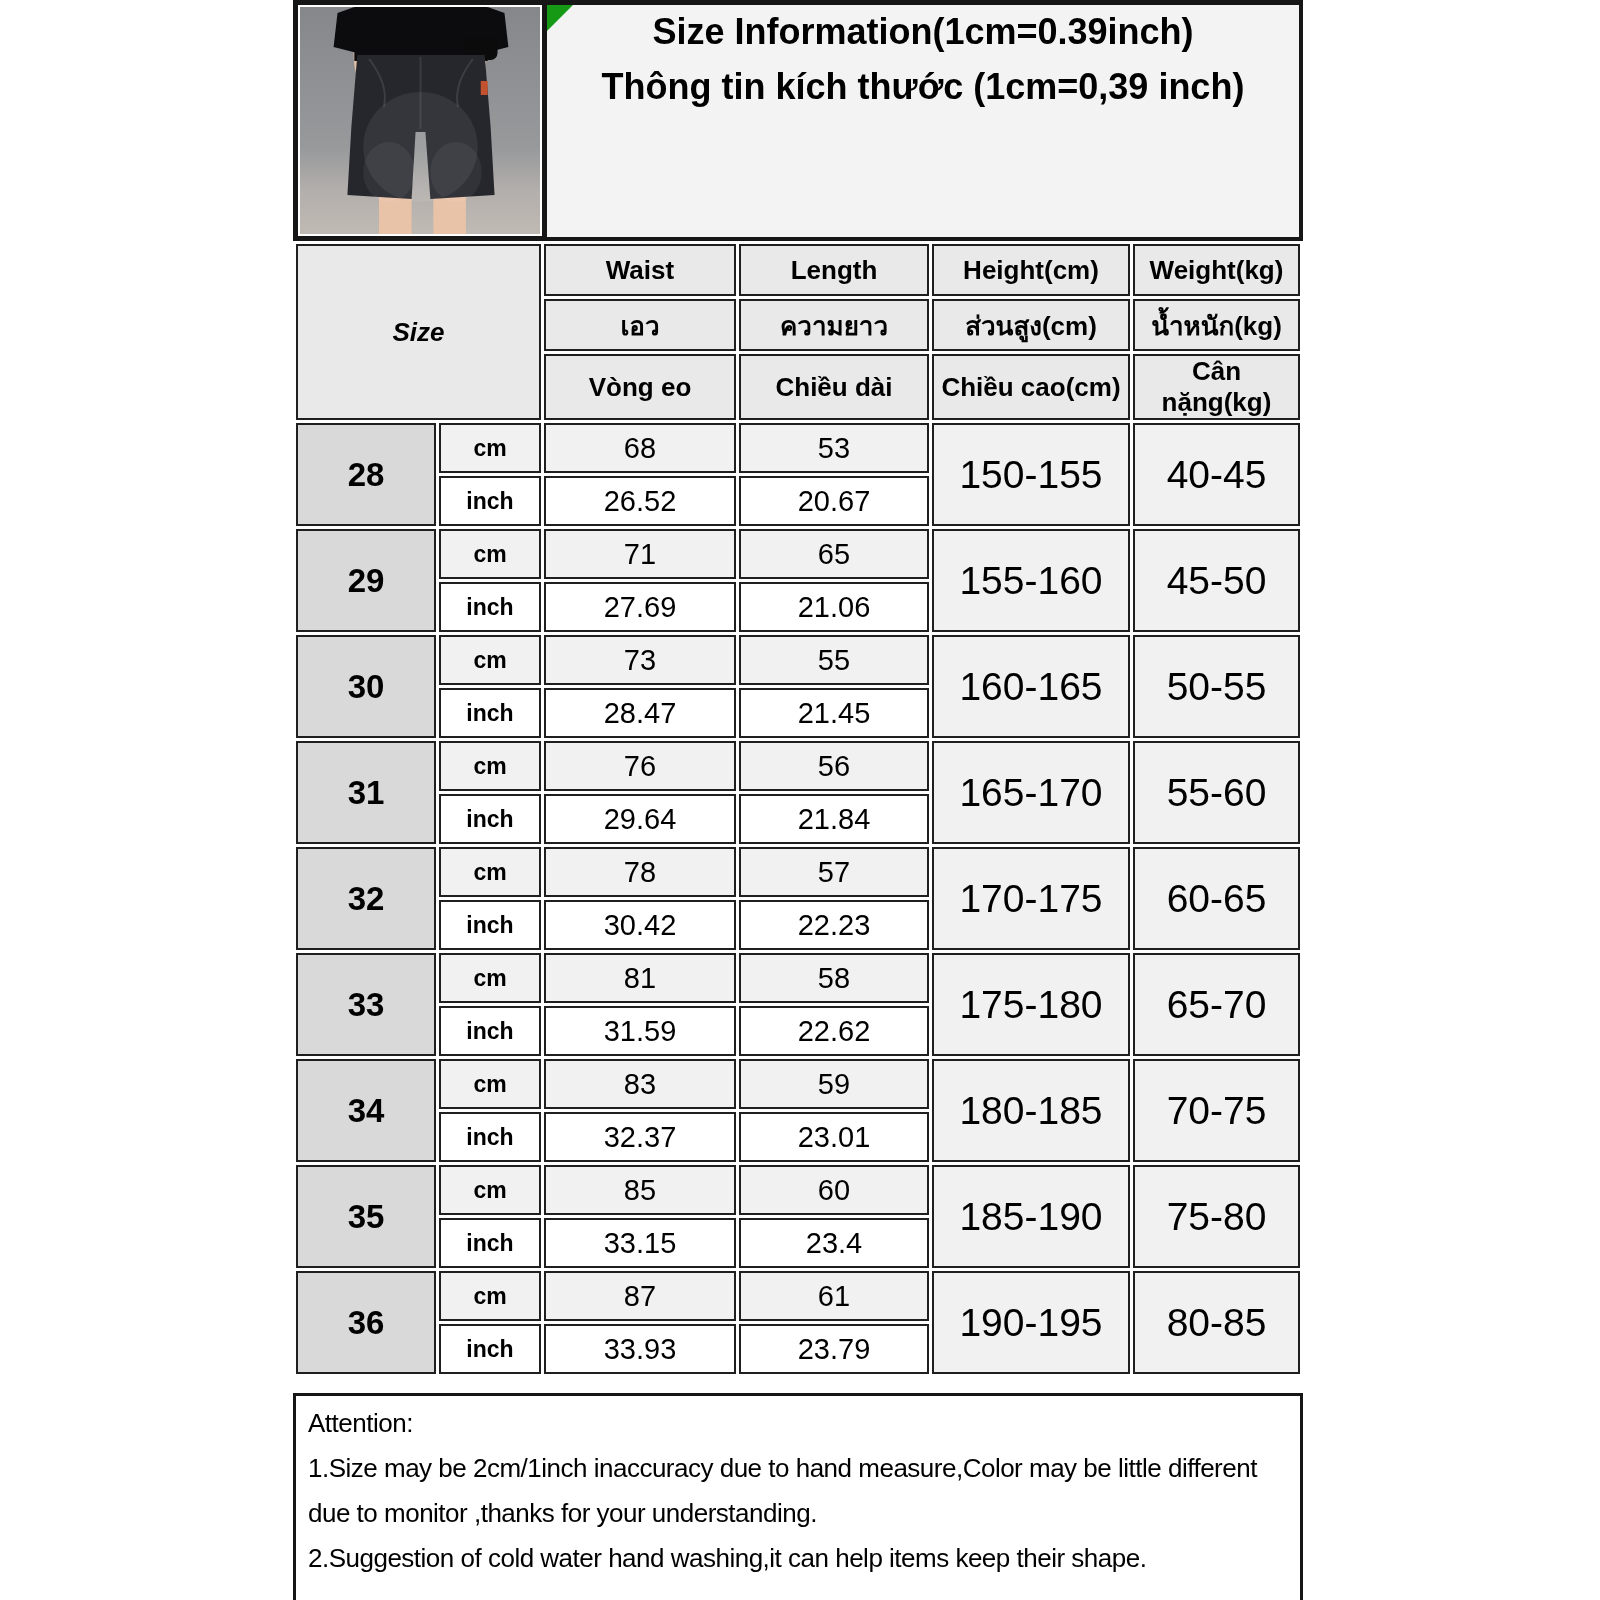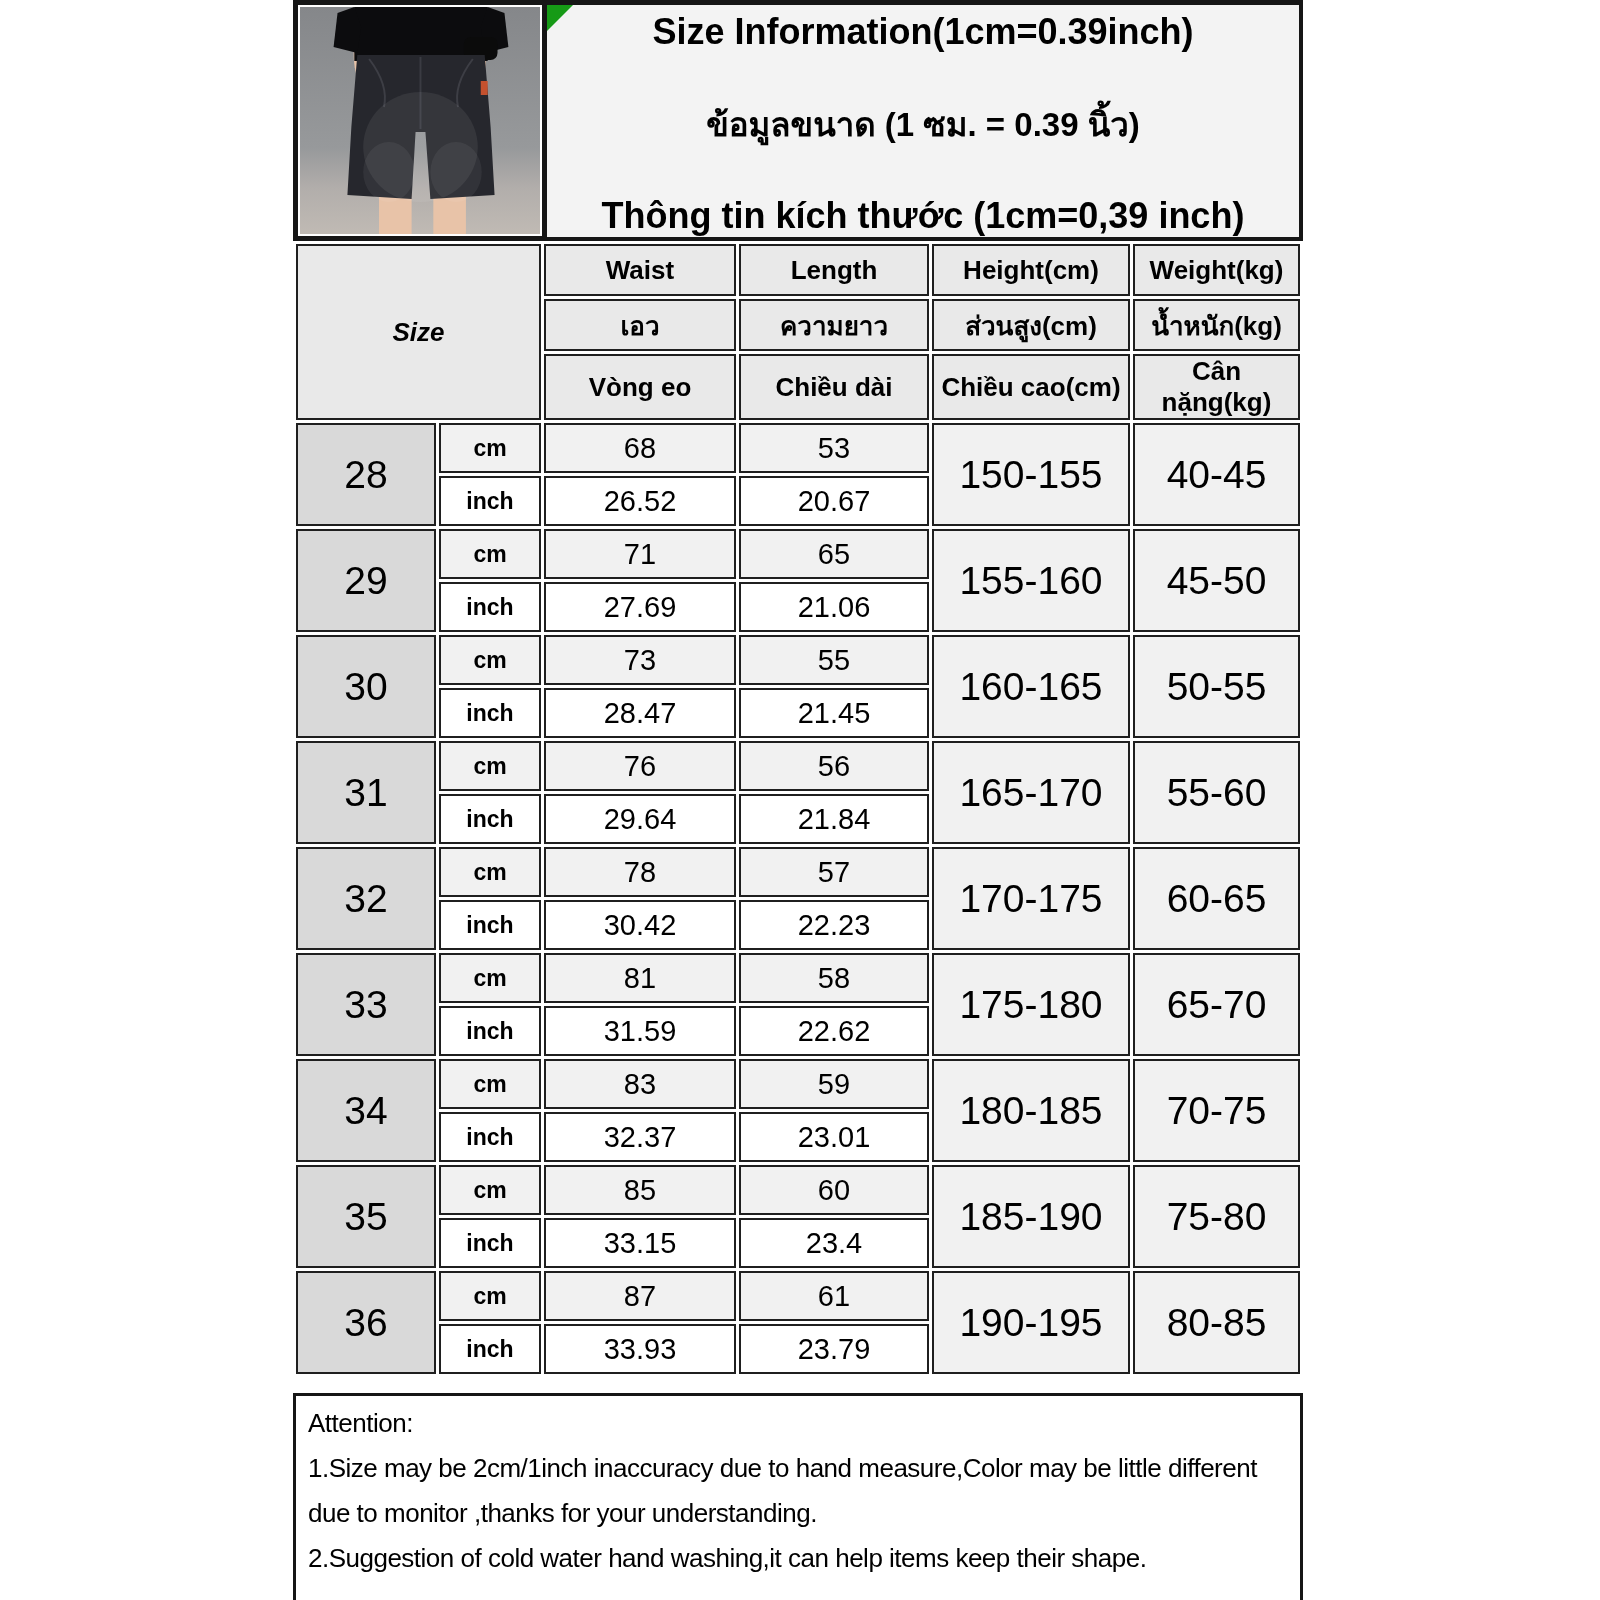--- a/index.html
+++ b/index.html
@@ -15,21 +15,21 @@
   .photo-cell{
     width:252px;box-sizing:border-box;flex:0 0 252px;
     border:5px solid #161616;border-right-width:3px;
     background:#ffffff;padding:2px;
   }
   .photo-cell svg{display:block;width:100%;height:100%;}
   .title-cell{
     flex:1;box-sizing:border-box;position:relative;
     border:4px solid #161616;border-left-width:2px;border-top-width:5px;
     background:#f3f3f3;
-    display:flex;flex-direction:column;justify-content:space-between;align-items:center;
+    display:flex;flex-direction:column;justify-content:flex-start;align-items:center;
     row-gap:13px;padding-top:6px;
   }
   .t-line{font-weight:bold;white-space:nowrap;}
   .t-en{font-size:36px;}
   .t-th{font-size:33px;}
   .t-vi{font-size:36px;}
   .corner{position:absolute;top:0;left:0;line-height:0;}
 
   
   table.size{
@@ -38,21 +38,21 @@
   }
   table.size td{
     border:2px solid #1f1f1f;box-sizing:border-box;padding:0;
     text-align:center;vertical-align:middle;overflow:hidden;
   }
   tr.h-row td{height:52px;background:#e9e9e9;font-weight:bold;font-size:26px;}
   td.size-head{font-size:52px;background:#e9e9e9;font-weight:bold;font-style:italic;}
   tr.cm-row td,tr.in-row td{height:50px;}
   tr.cm-row td{background:#f1f1f1;}
   tr.in-row td{background:#ffffff;}
-  td.size-cell{background:#d9d9d9 !important;font-weight:normal;font-size:39px;}
+  td.size-cell{background:#d9d9d9 !important;font-weight:bold;font-size:33px;}
   td.unit-cell{font-weight:bold;font-size:23px;}
   td.val{font-size:29px;font-weight:400;}
   td.range{background:#f1f1f1 !important;font-size:39px;font-weight:400;}
 
   
   .attention{
     margin-top:16px;width:1010px;height:248px;box-sizing:border-box;
     border:3px solid #161616;background:#ffffff;
     padding:5px 12px;font-size:26px;line-height:45px;letter-spacing:-0.5px;
   }
@@ -107,21 +107,20 @@
       </svg>
     </div>
 
     <div class="title-cell">
       <span class="corner">
         <svg width="26" height="26">
             <polygon points="0,0 26,0 0,26" fill="#169a16"></polygon>
           </svg>
       </span>
       <div class="t-line t-en">Size Information(1cm=0.39inch)</div>
-      <div class="t-line t-th">ข้อมูลขนาด (1 ซม. = 0.39 นิ้ว)</div>
       <div class="t-line t-vi">Thông tin kích thước (1cm=0,39 inch)</div>
     </div>
   </div>
 
   <table class="size">
     <colgroup>
       <col style="width:140px">
         <col style="width:102px">
         <col style="width:192px">
       <col style="width:190px">

